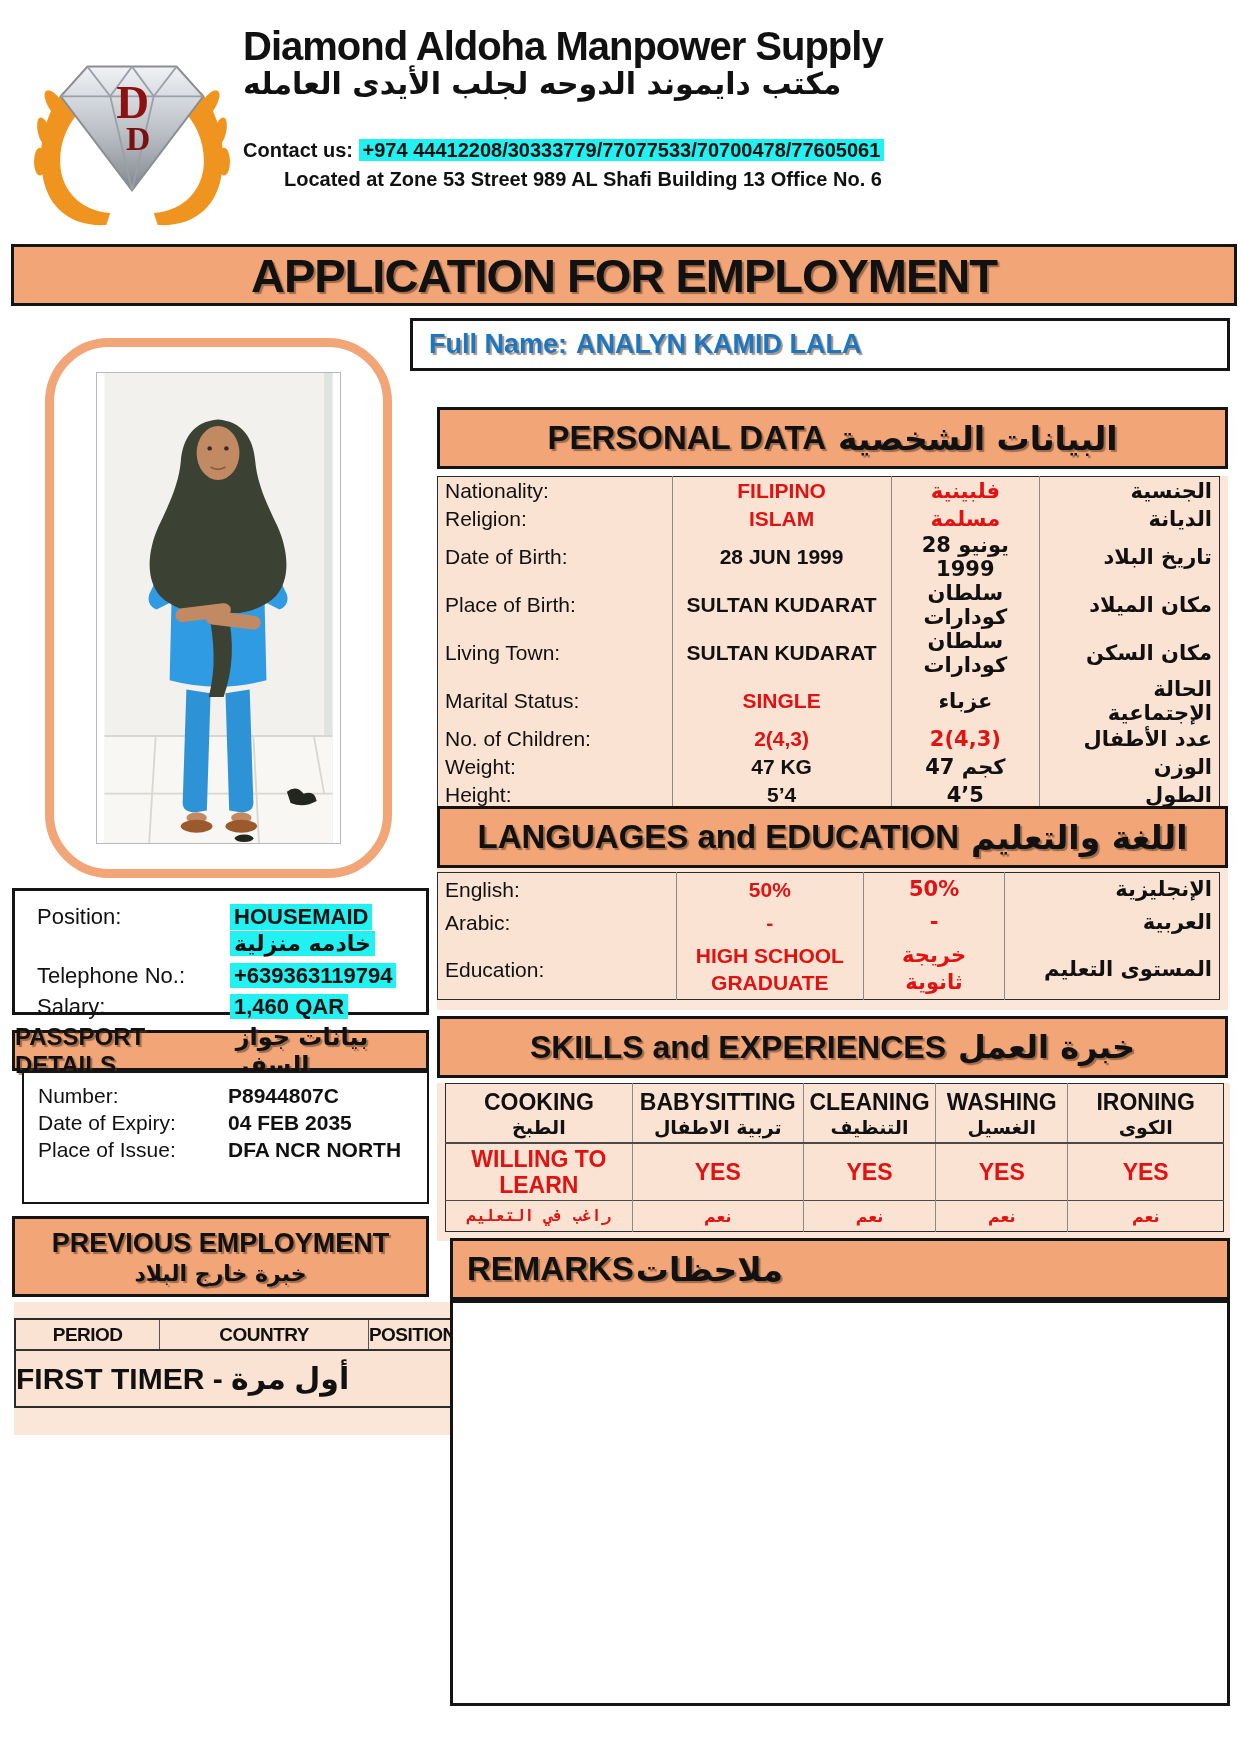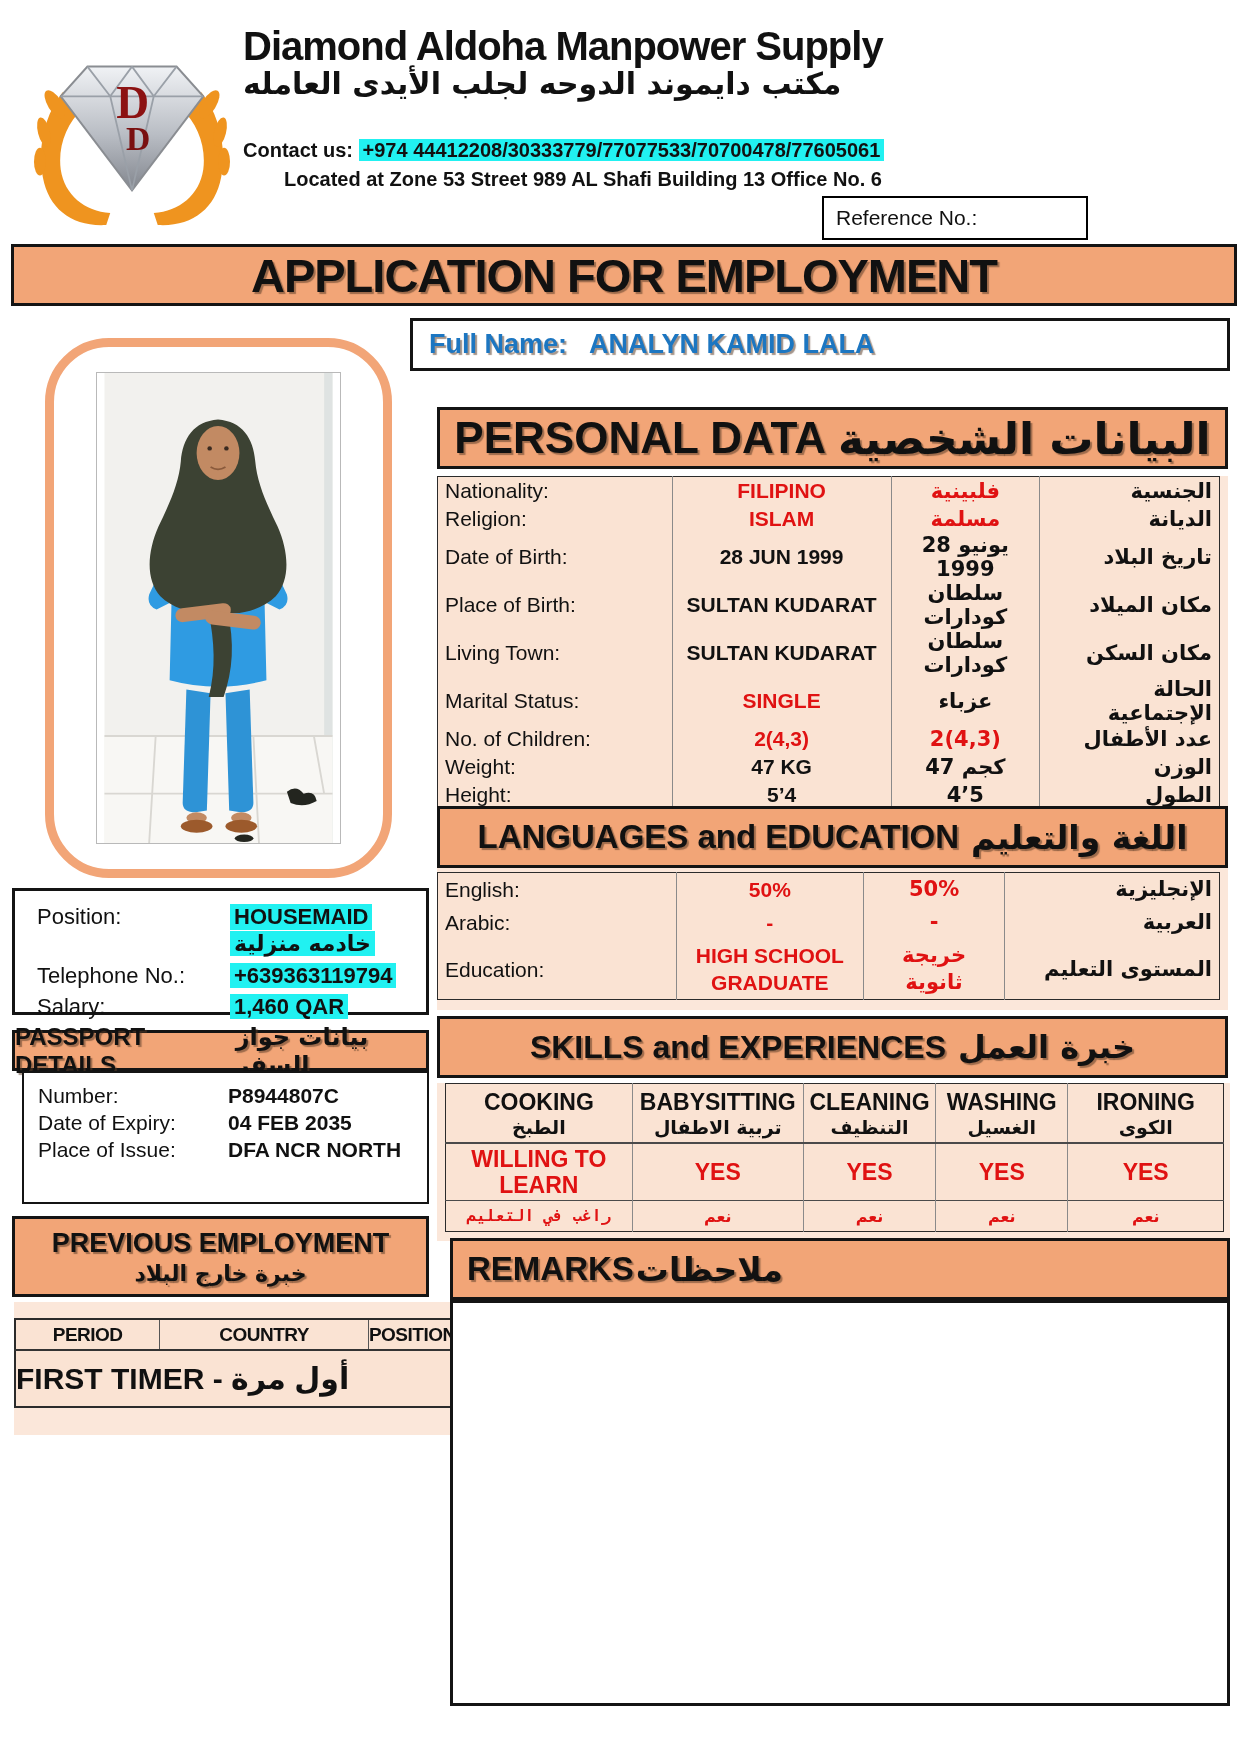--- a/index.html
+++ b/index.html
@@ -25,29 +25,29 @@
   .contact{left:243px;top:139px;font-size:20px;font-weight:bold;}
   .address{left:243px;top:168px;font-size:20px;font-weight:bold;margin-left:41px;}
   .refbox{left:822px;top:196px;width:266px;height:44px;border:2px solid #000;
           display:flex;align-items:center;padding-left:12px;font-size:21px;background:#fff;}
 
   .banner{left:11px;top:244px;width:1226px;height:62px;background:var(--peach);
           border:3px solid var(--ink);display:flex;align-items:center;justify-content:center;
           font-size:47px;font-weight:bold;letter-spacing:-1px;}
   .fullname{left:410px;top:318px;width:820px;height:53px;border:3px solid var(--ink);
             display:flex;align-items:center;padding-left:16px;font-size:27px;font-weight:bold;
-            color:var(--blue);background:#fff;gap:22px;}
+            color:var(--blue);background:#fff;gap:9px;}
 
   .photoframe{left:45px;top:338px;width:347px;height:540px;border:9px solid var(--peach);
               border-radius:64px;background:#fff;display:flex;align-items:center;justify-content:center;}
   .photoframe svg{display:block;border:1px solid #b9b9b9;}
 
   .sec-head{background:var(--peach);border:3px solid var(--ink);display:flex;align-items:center;
             justify-content:center;gap:12px;font-weight:bold;}
-  #personal-head{left:437px;top:407px;width:791px;height:62px;font-size:44px;text-align:center;}
+  #personal-head{left:437px;top:407px;width:791px;height:62px;font-size:33px;text-align:center;}
   #lang-head{left:437px;top:806px;width:791px;height:62px;font-size:33px;}
   #skills-head{left:437px;top:1016px;width:791px;height:62px;font-size:32px;}
   #remarks-head{left:450px;top:1238px;width:780px;height:62px;font-size:33px;
                 justify-content:flex-start;padding-left:14px;gap:2px;}
   #passport-head{left:12px;top:1030px;width:417px;height:41px;font-size:24px;gap:10px;}
   #prev-head{left:12px;top:1216px;width:417px;height:81px;flex-direction:column;gap:2px;font-size:27px;}
   #prev-head .sub{font-size:22px;}
 
   .twrap{background:#FBE7DA;}
   #personal-wrap{left:437px;top:476px;width:791px;padding:0 8px 9px 0;}
@@ -128,23 +128,20 @@
     </svg>
   </div>
 
   <div class="abs company-en">Diamond Aldoha Manpower Supply</div>
   <div class="abs company-ar ar">مكتب دايموند الدوحه لجلب الأيدى العامله</div>
   <div class="abs contact">
     <span>Contact us:</span>
     <span class="hl">+974 44412208/30333779/77077533/70700478/77605061</span>
   </div>
   <div class="abs address">Located at Zone 53 Street 989 AL Shafi Building 13 Office No. 6</div>
-  <div class="abs refbox">
-    <span>Reference No.:</span>
-  </div>
 
   <div class="abs banner shadow">APPLICATION FOR EMPLOYMENT</div>
 
   <div class="abs fullname">
     <span class="shadow">Full Name:</span>
     <span class="shadow">ANALYN KAMID LALA</span>
   </div>
 
   <div class="abs photoframe">
     <svg width="245" height="472" viewBox="0 0 245 505">

